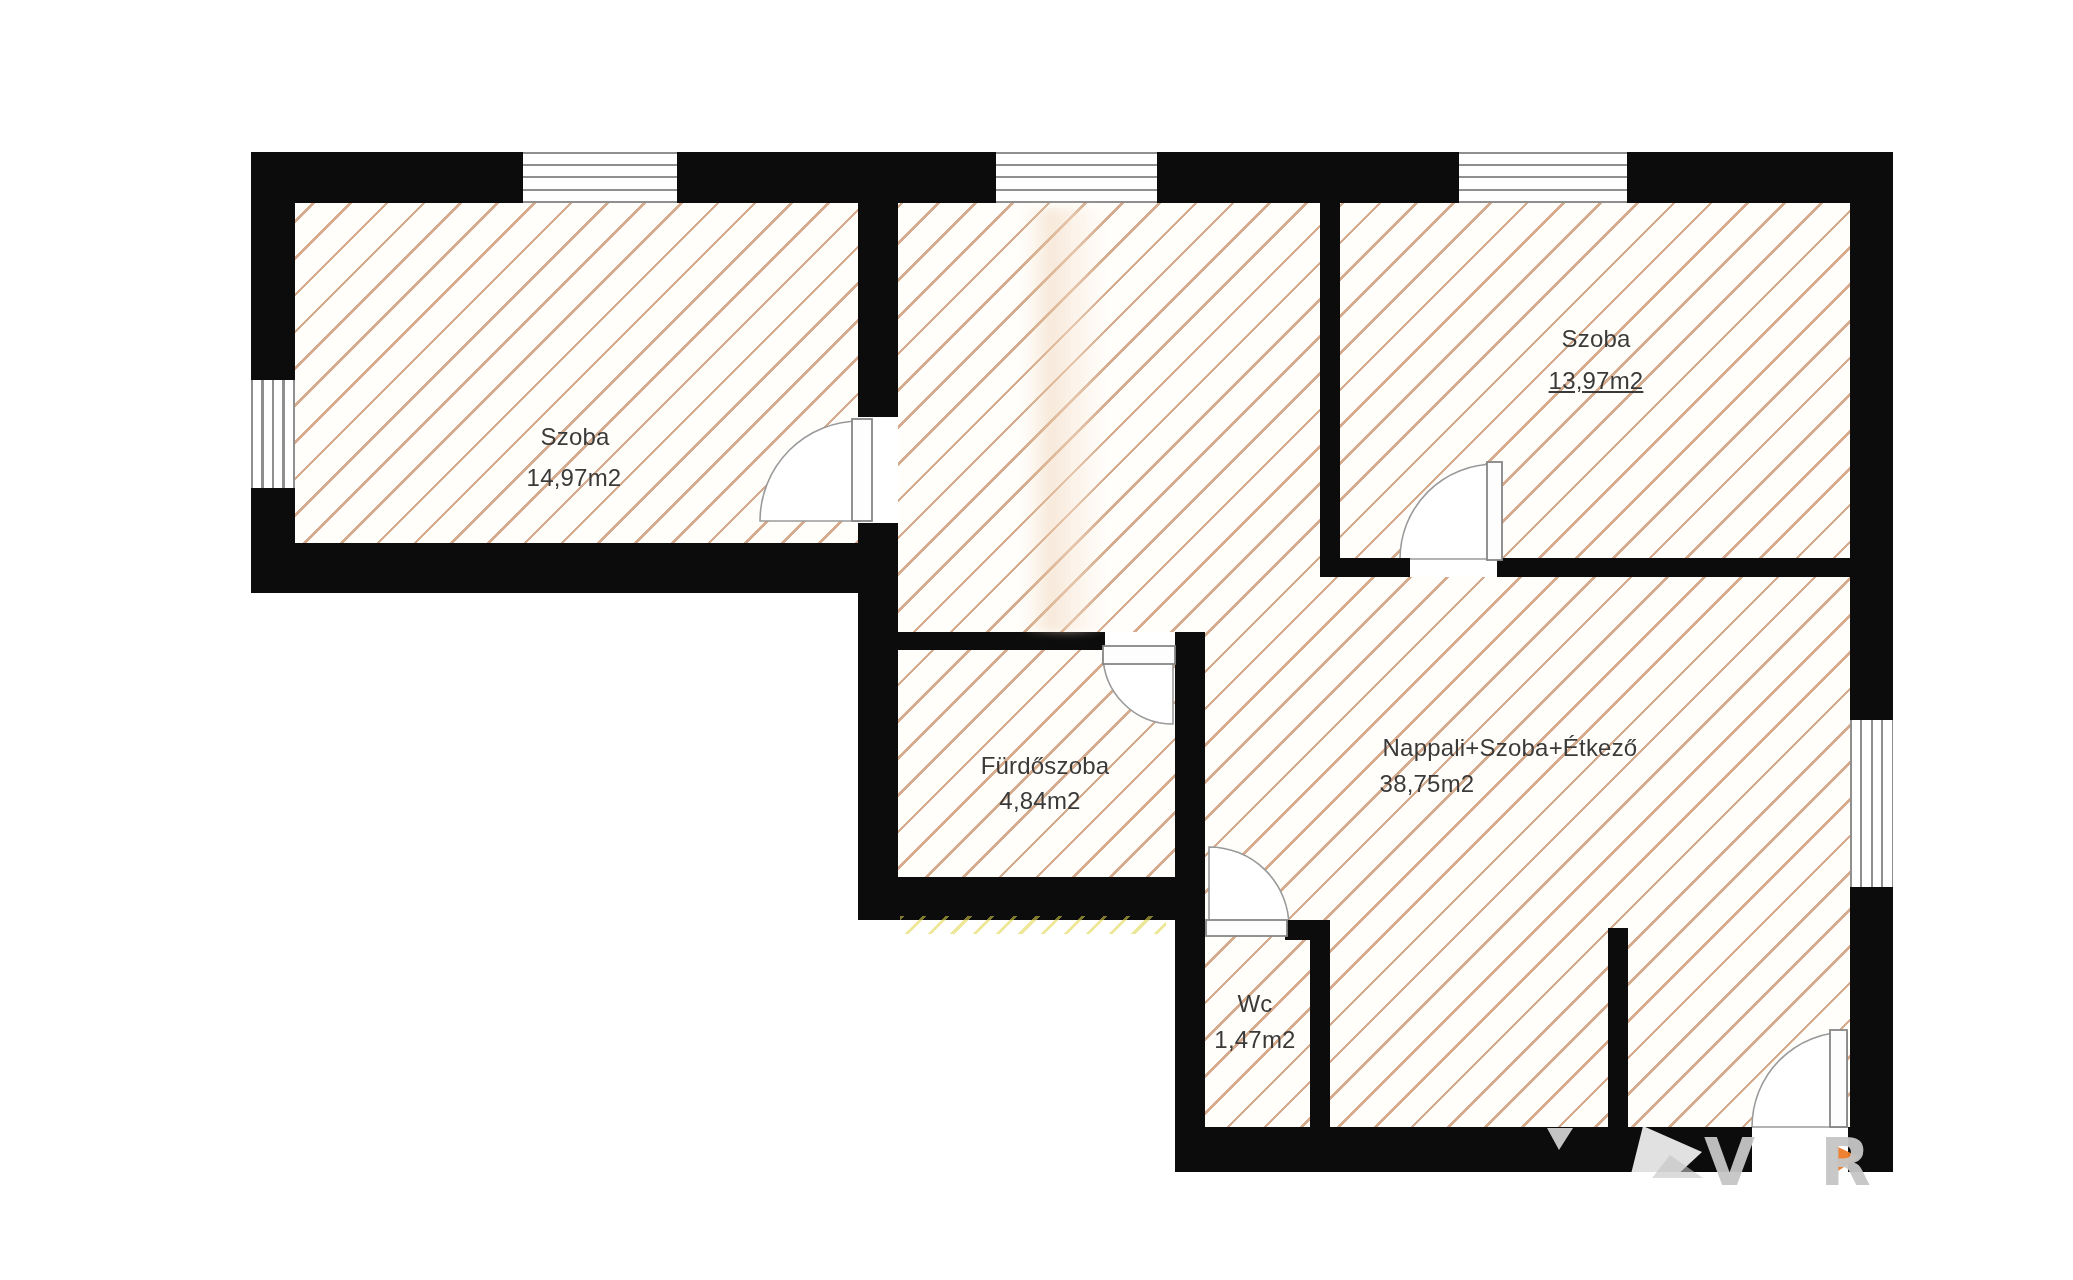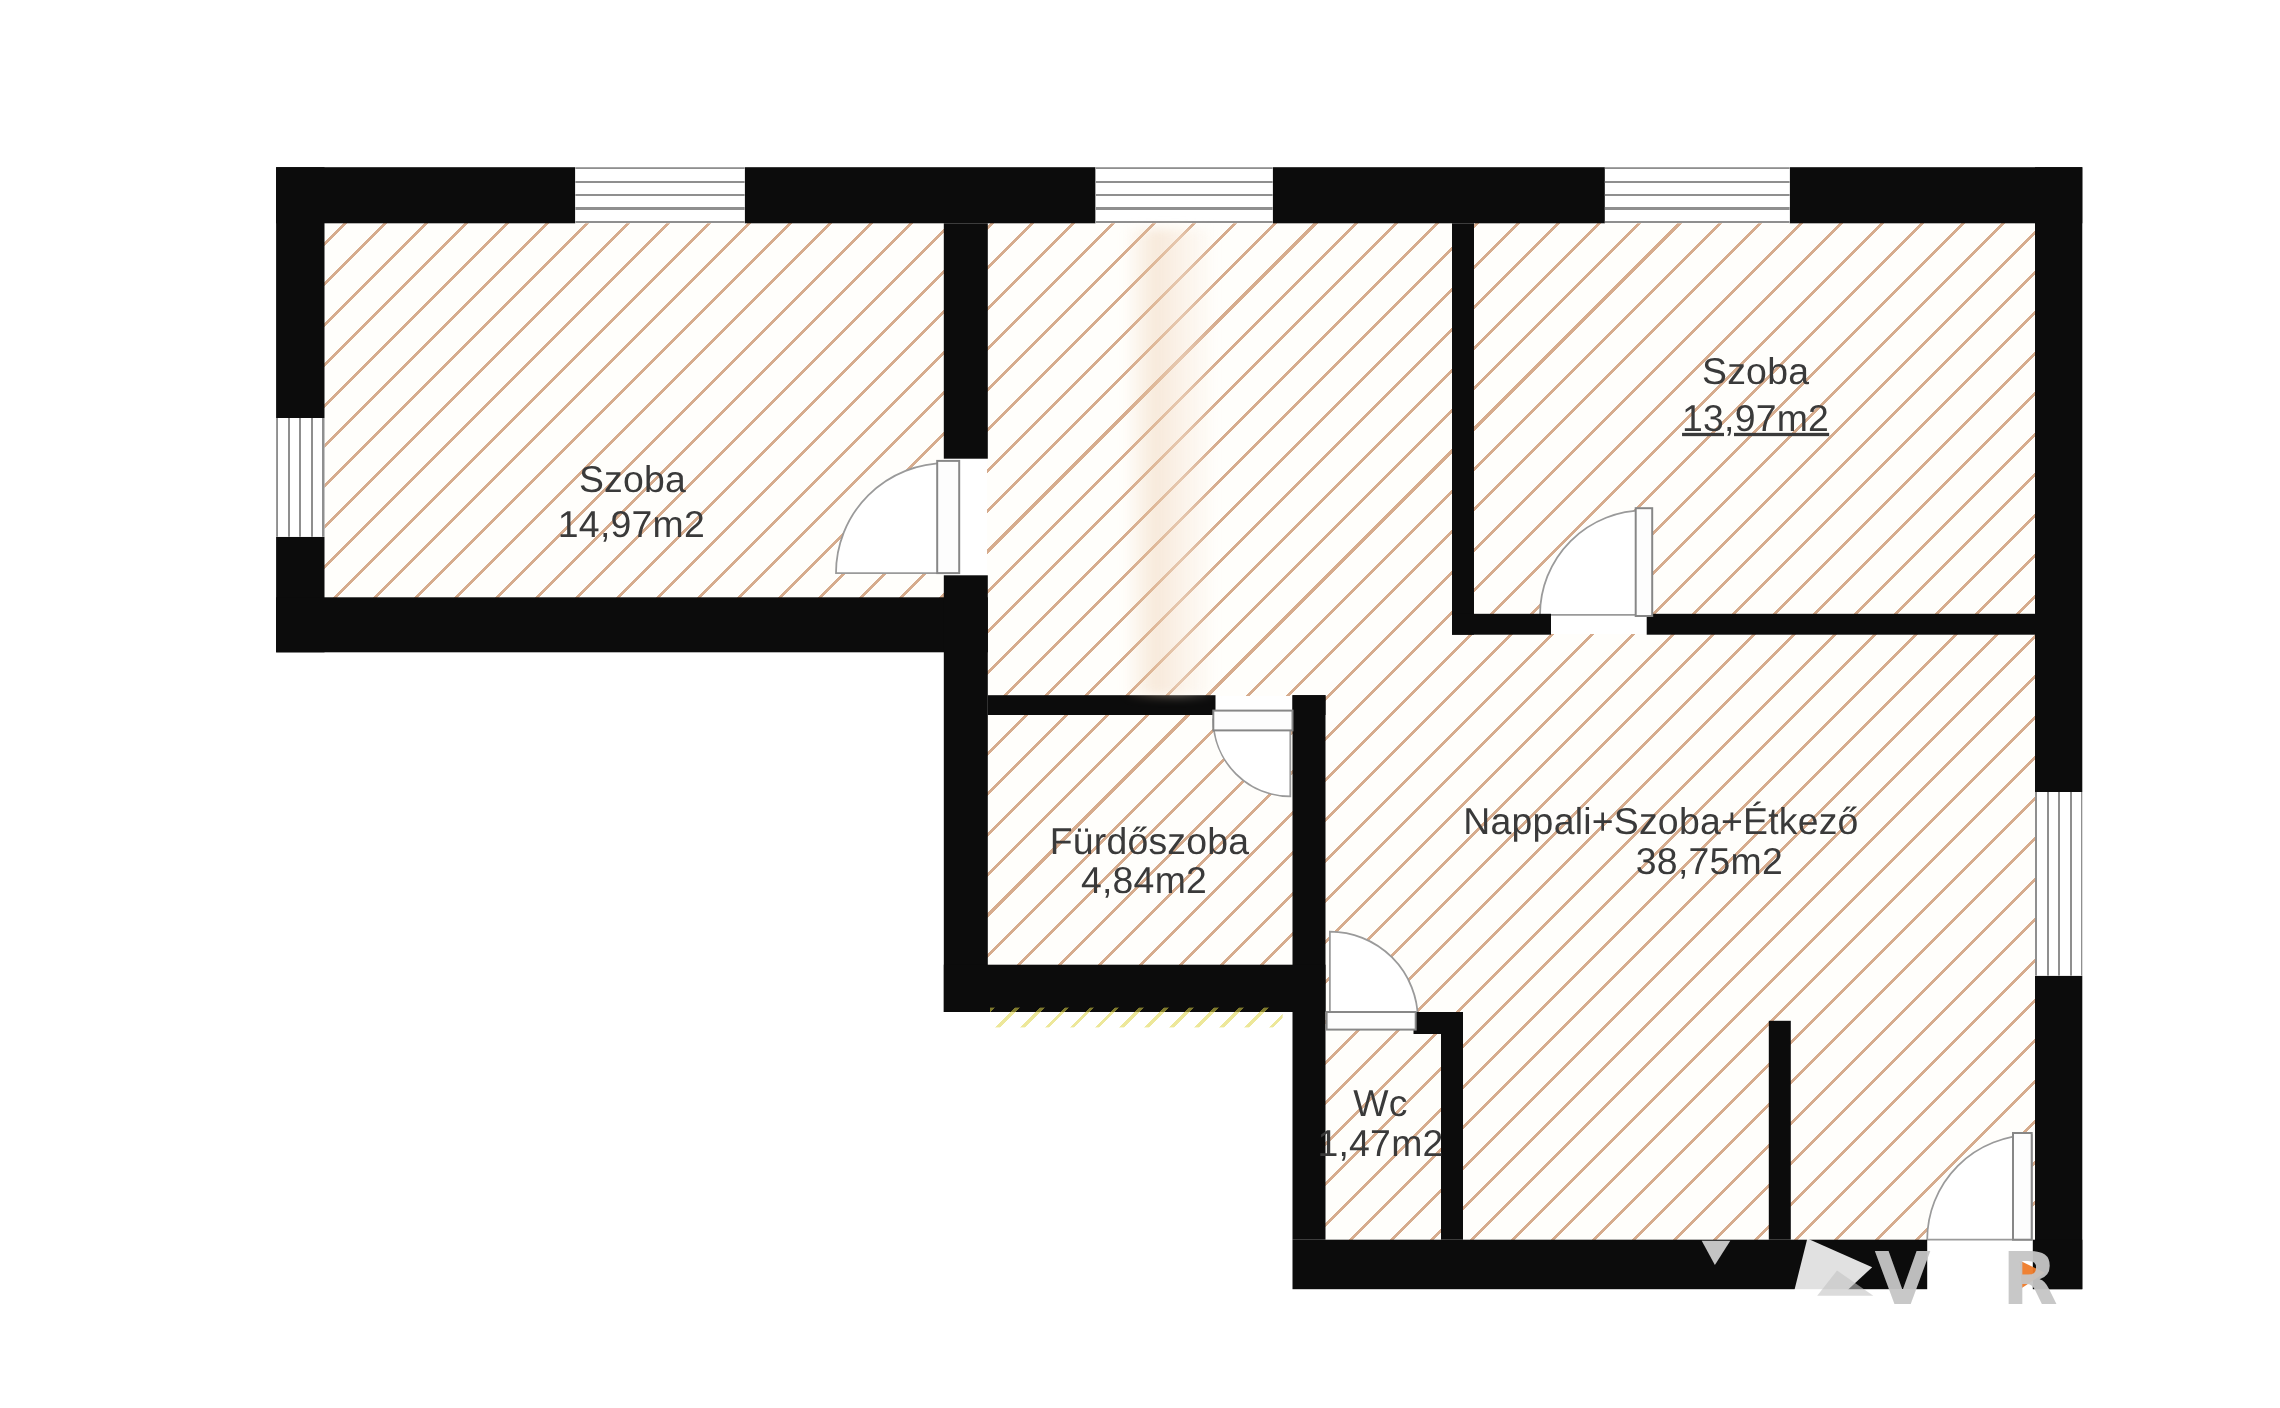--- a/index.html
+++ b/index.html
@@ -20,21 +20,21 @@
 
   .window{position:absolute;background:#ffffff;}
   .window.h{background-image:repeating-linear-gradient(to bottom,#8f8f8f 0 2px,rgba(0,0,0,0) 2px 12.2px);}
   .window.v{background-image:repeating-linear-gradient(to right,#8f8f8f 0 2px,rgba(0,0,0,0) 2px 10.5px);}
 
   svg.overlay{position:absolute;left:0;top:0;}
   .door-pie{fill:#ffffff;stroke:#9a9a9a;stroke-width:1.6px;}
   .door-leaf{fill:#fdfdfd;stroke:#878787;stroke-width:1.8px;}
 
   .room-label{position:absolute;transform:translate(-50%,-50%);white-space:nowrap;
-    color:#3a3a3a;font-size:34px;letter-spacing:0.2px;}
+    color:#3a3a3a;font-size:24px;letter-spacing:0.2px;}
 
   .crease{position:absolute;left:1022px;top:208px;width:84px;height:424px;
     background:linear-gradient(90deg,rgba(236,205,173,0) 0%,rgba(236,205,173,0.42) 35%,rgba(248,231,214,0.5) 60%,rgba(236,205,173,0) 100%);
     filter:blur(5px);}
   .yellow-strip{position:absolute;left:900px;top:916px;width:266px;height:18px;
     background-image:repeating-linear-gradient(135deg,rgba(222,212,70,0.55) 0 3px,rgba(0,0,0,0) 3px 16px);}
 
   .wm-letter{position:absolute;font-family:"DejaVu Sans", sans-serif;font-weight:700;
     font-size:66px;line-height:1;color:#c6c6c6;opacity:0.95;}
 </style>
@@ -101,21 +101,21 @@
   <div class="crease"></div>
   <div class="yellow-strip"></div>
 
   <div class="room-label" style="left: 575px; top: 437px;">Szoba</div>
   <div class="room-label" style="left: 574px; top: 478px;">14,97m2</div>
   <div class="room-label" style="left: 1596px; top: 339px;">Szoba</div>
   <div class="room-label" style="left: 1596px; top: 381px; text-decoration: underline;">13,97m2</div>
   <div class="room-label" style="left: 1045px; top: 766px;">Fürdőszoba</div>
   <div class="room-label" style="left: 1040px; top: 801px;">4,84m2</div>
   <div class="room-label" style="left: 1510px; top: 748px;">Nappali+Szoba+Étkező</div>
-  <div class="room-label" style="left: 1554px; top: 784px;">38,75m2</div>
+  <div class="room-label" style="left: 1427px; top: 784px;">38,75m2</div>
   <div class="room-label" style="left: 1255px; top: 1004px;">Wc</div>
   <div class="room-label" style="left: 1255px; top: 1040px;">1,47m2</div>
 
   <div id="watermark">
     <svg class="overlay" id="watermark-shapes" width="2073" height="1280" viewBox="0 0 2073 1280">
         <polygon points="1630,1178 1643,1126 1702,1152 1674,1178" fill="rgba(255,255,255,0.88)"></polygon>
         <polygon points="1652,1178 1670,1155 1703,1178" fill="rgba(195,195,195,0.6)"></polygon>
         <polygon points="1547,1128 1573,1128 1559,1150" fill="rgba(216,216,216,0.9)"></polygon>
         <polygon points="1836,1146 1859,1157 1838,1171" fill="rgba(238,122,40,0.95)"></polygon>
       </svg>

